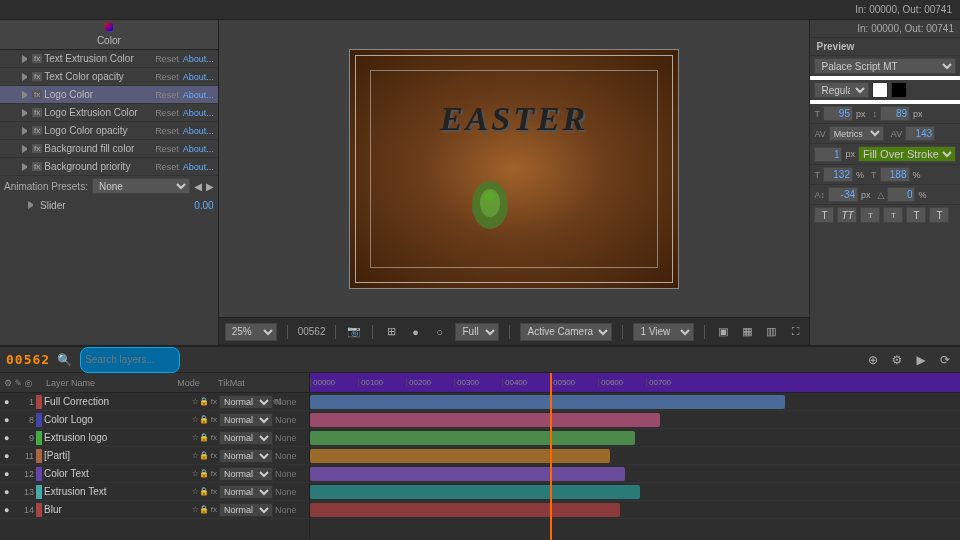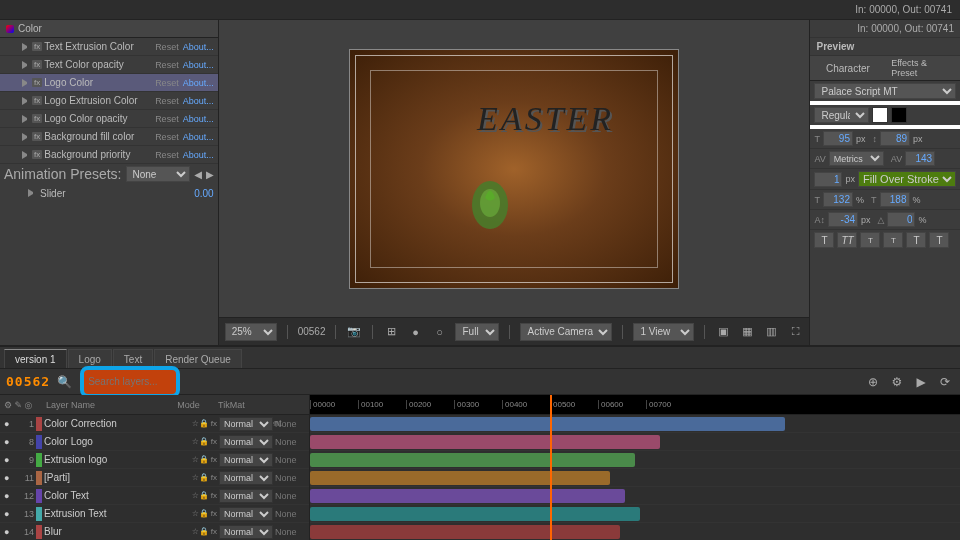--- a/index.html
+++ b/index.html
@@ -46,20 +46,21 @@
 
     .panel-header {
       background: #444;
       padding: 3px 6px;
       font-size: 10px;
       color: #bbb;
       display: flex;
       align-items: center;
       gap: 4px;
       border-bottom: 1px solid #222;
+      flex-direction: column;
     }
 
     .color-icon {
       width: 8px;
       height: 8px;
       background: linear-gradient(135deg, red, blue);
       border-radius: 2px;
     }
 
     .property-row {
@@ -126,21 +127,21 @@
       align-items: center;
       height: 20px;
       padding: 0 4px;
       font-size: 10px;
       gap: 4px;
       background: #3c3c3c;
     }
 
     .anim-label {
       color: #aaa;
-      font-size: 14px;
+      font-size: 10px;
       text-align: right;
     }
 
     .anim-select {
       background: #555;
       border: 1px solid #444;
       color: #ccc;
       font-size: 10px;
       height: 16px;
       padding: 0 2px;
@@ -229,26 +230,25 @@
       font-weight: bold;
       color: #222;
       text-shadow: 1px 1px 0 #fff;
       font-style: italic;
       letter-spacing: 2px;
     }
 
     .easter-text2 {
       font-family: 'Georgia', serif;
       font-size: 34px;
-      font-weight: normal;
+      font-weight: bold;
       color: #222;
       text-shadow: 2px 2px 0 #555;
       font-style: italic;
       letter-spacing: 3px;
-      text-align: right;
     }
 
     .preview-controls {
       height: 28px;
       background: #2d2d2d;
       display: flex;
       align-items: center;
       padding: 0 6px;
       gap: 8px;
       border-top: 1px solid #222;
@@ -480,22 +480,22 @@
 
     .tc-display {
       color: #ff8c00;
       font-size: 13px;
       font-weight: bold;
       font-family: monospace;
       letter-spacing: 1px;
     }
 
     .tc-search {
-      background: #c2410c;
-      border: 4px solid #0ea5e9;
+      background: #0369a1;
+      border: 1px solid #0ea5e9;
       color: #ccc;
       font-size: 10px;
       height: 16px;
       width: 100px;
       padding: 12px 4px;
       border-radius: 8px;
     }
 
     .tc-icon-btn {
       width: 18px;
@@ -571,21 +571,21 @@
     
     .timeline-tracks {
       flex: 1;
       background: #2e2e2e;
       overflow: hidden;
       position: relative;
     }
 
     .track-header {
       height: 20px;
-      background: #000000;
+      background: #4c1d95;
       border-bottom: 1px solid #222;
       position: relative;
       overflow: hidden;
     }
 
     .track-timecodes {
       display: flex;
       align-items: center;
       height: 100%;
       gap: 0;
@@ -790,28 +790,20 @@
 
   <div class="right-panel">
     <div class="right-top">
       <span>In: 00000, Out: 00741</span>
     </div>
 
     <div class="preview-label">
       <span>Preview</span>
     </div>
 
-    <div style="display:flex;border-bottom:1px solid #222;">
-      <div class="right-section-header" style="flex:1;justify-content:center;">
-        <span>Character</span>
-      </div>
-      <div class="right-section-header" style="flex:1;justify-content:center;font-size:9px;">
-        <span>Effects &amp; Preset</span>
-      </div>
-    </div>
 
     <div class="char-row">
       <select class="char-font-select">
         <option>Palace Script MT</option>
       </select>
     </div>
 
     <div class="char-row">
       <select class="char-style-select">
         <option>Regular</option>
@@ -874,28 +866,20 @@
       <button class="char-style-btn" style="font-size:8px;">T</button>
       <button class="char-style-btn" style="font-size:8px;">T</button>
       <button class="char-style-btn">T</button>
       <button class="char-style-btn">T</button>
     </div>
   </div>
 </div>
 
 <div class="bottom-area">
 
-  <div class="timeline-tabs">
-    <div id="tabs-container" style="display:flex;gap:1px;align-items:flex-end;">
-        <div class="tab-item active">version 1</div>
-        <div class="tab-item">Logo</div>
-        <div class="tab-item">Text</div>
-        <div class="tab-item">Render Queue</div>
-      </div>
-  </div>
 
   <div class="timeline-controls">
     <span class="tc-display">00562</span>
     <span class="tc-icon-btn">🔍</span>
     <input class="tc-search" placeholder="Search layers..." style="">
     <div class="tc-spacer"></div>
     <span class="tc-icon-btn">⊕</span>
     <span class="tc-icon-btn">⚙</span>
     <span class="tc-icon-btn">▶</span>
     <span class="tc-icon-btn">⟳</span>
@@ -909,21 +893,21 @@
         <span style="flex:1;">Layer Name</span>
         <span style="width:55px;text-align:center;">Mode</span>
         <span style="width:35px;">TikMat</span>
         <span style="width:50px;margin-top:36px;">Parent</span>
       </div>
       <div id="layers-container">
           <div class="layer-row">
       <span class="col-icon" style="font-size:9px;cursor:pointer;">●</span>
       <span class="layer-num">1</span>
       <div class="layer-color" style="background:#aa4444;"></div>
-      <span class="layer-name">Color Correction</span>
+      <span class="layer-name">Full Correction</span>
       <div style="display:flex;gap:1px;">
         <span style="font-size:8px;color:#888;cursor:pointer;">☆</span>
         <span style="font-size:8px;color:#888;cursor:pointer;">🔒</span>
         <span style="font-size:8px;color:#888;cursor:pointer;">fx</span>
       </div>
       <select style="background:#444;border:1px solid #333;color:#ccc;font-size:9px;height:14px;width:54px;">
         <option>Normal</option>
       </select>
       <span style="font-size:9px;color:#777;width:30px;">None</span>
     </div>

